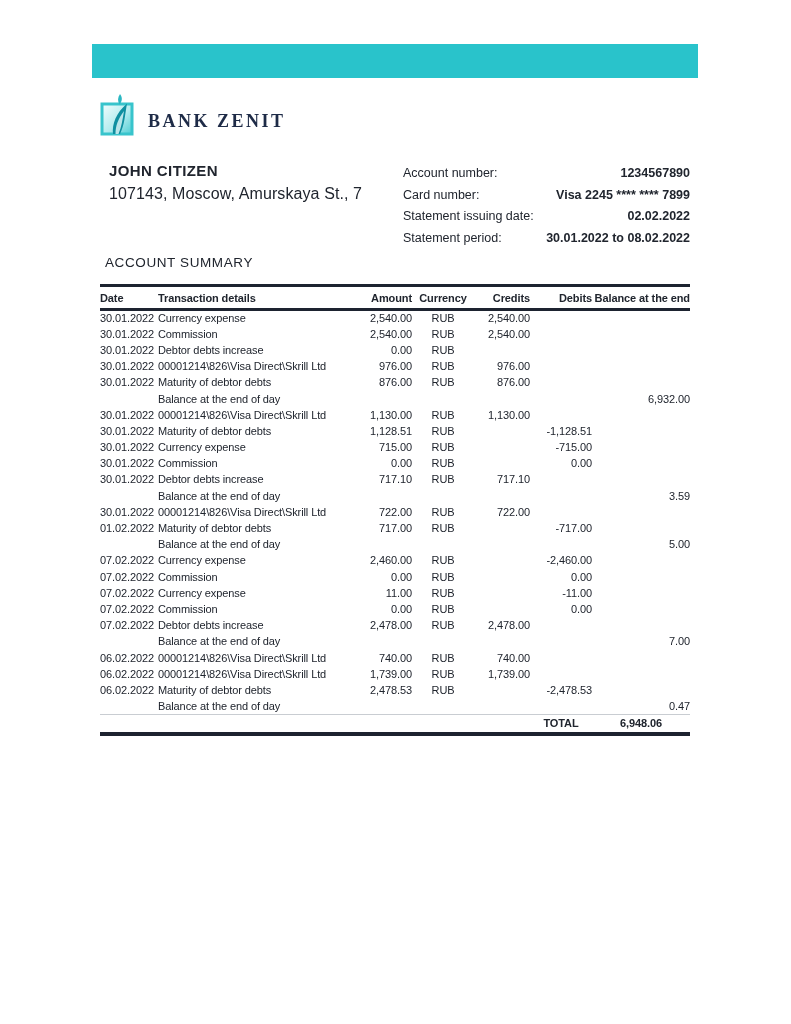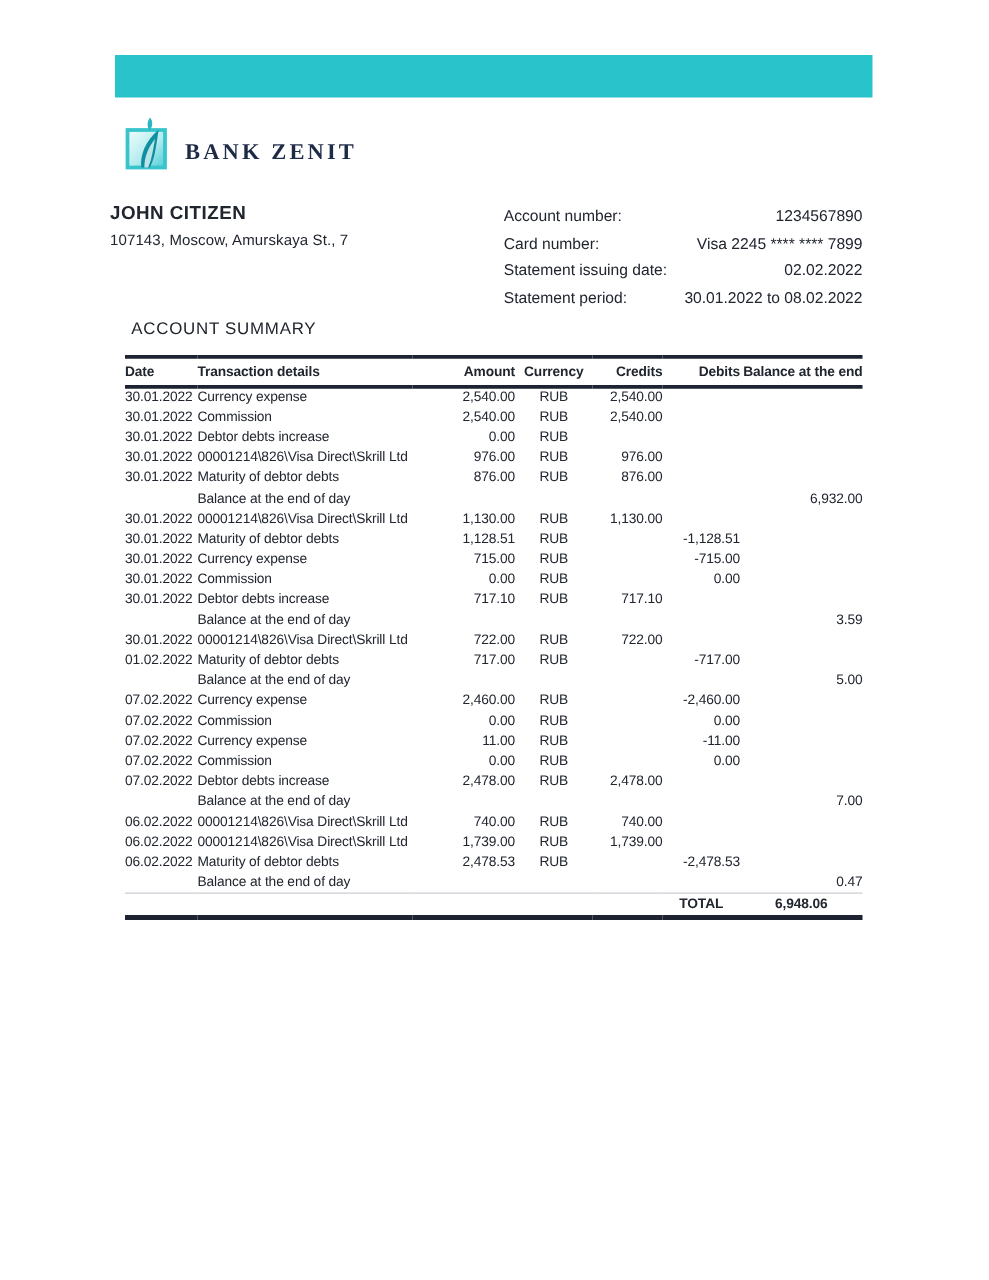--- a/index.html
+++ b/index.html
@@ -35,38 +35,38 @@
   .logo-row svg { display: block; }
   .brand-name {
     font-family: "Liberation Serif", serif;
     font-weight: 700;
     font-size: 18px;
     letter-spacing: 2.5px;
     color: #1e2b47;
     padding-top: 10px;
   }
 
-  .customer-block { position: absolute; left: 88px; top: 162px; }
+  .customer-block { position: absolute; left: 109px; top: 162px; }
   .customer-name { font-size: 15px; font-weight: 700; letter-spacing: 0.4px; }
-  .customer-address { font-size: 12px; margin-top: 6px; letter-spacing: 0.1px; }
+  .customer-address { font-size: 16px; margin-top: 6px; letter-spacing: 0.1px; }
 
   .account-info {
     position: absolute;
     left: 403px;
     top: 163px;
     width: 287px;
     font-size: 12.5px;
   }
   .account-info .info-row {
     display: flex;
     justify-content: space-between;
     line-height: 21.5px;
   }
   .account-info .info-label { text-align: left; }
-  .account-info .info-value { text-align: center; font-weight: 400; }
+  .account-info .info-value { text-align: center; font-weight: 700; }
 
   .summary-title {
     position: absolute;
     left: 105px;
     top: 255px;
     font-size: 13.5px;
     font-weight: 400;
     letter-spacing: 0.6px;
   }
 

